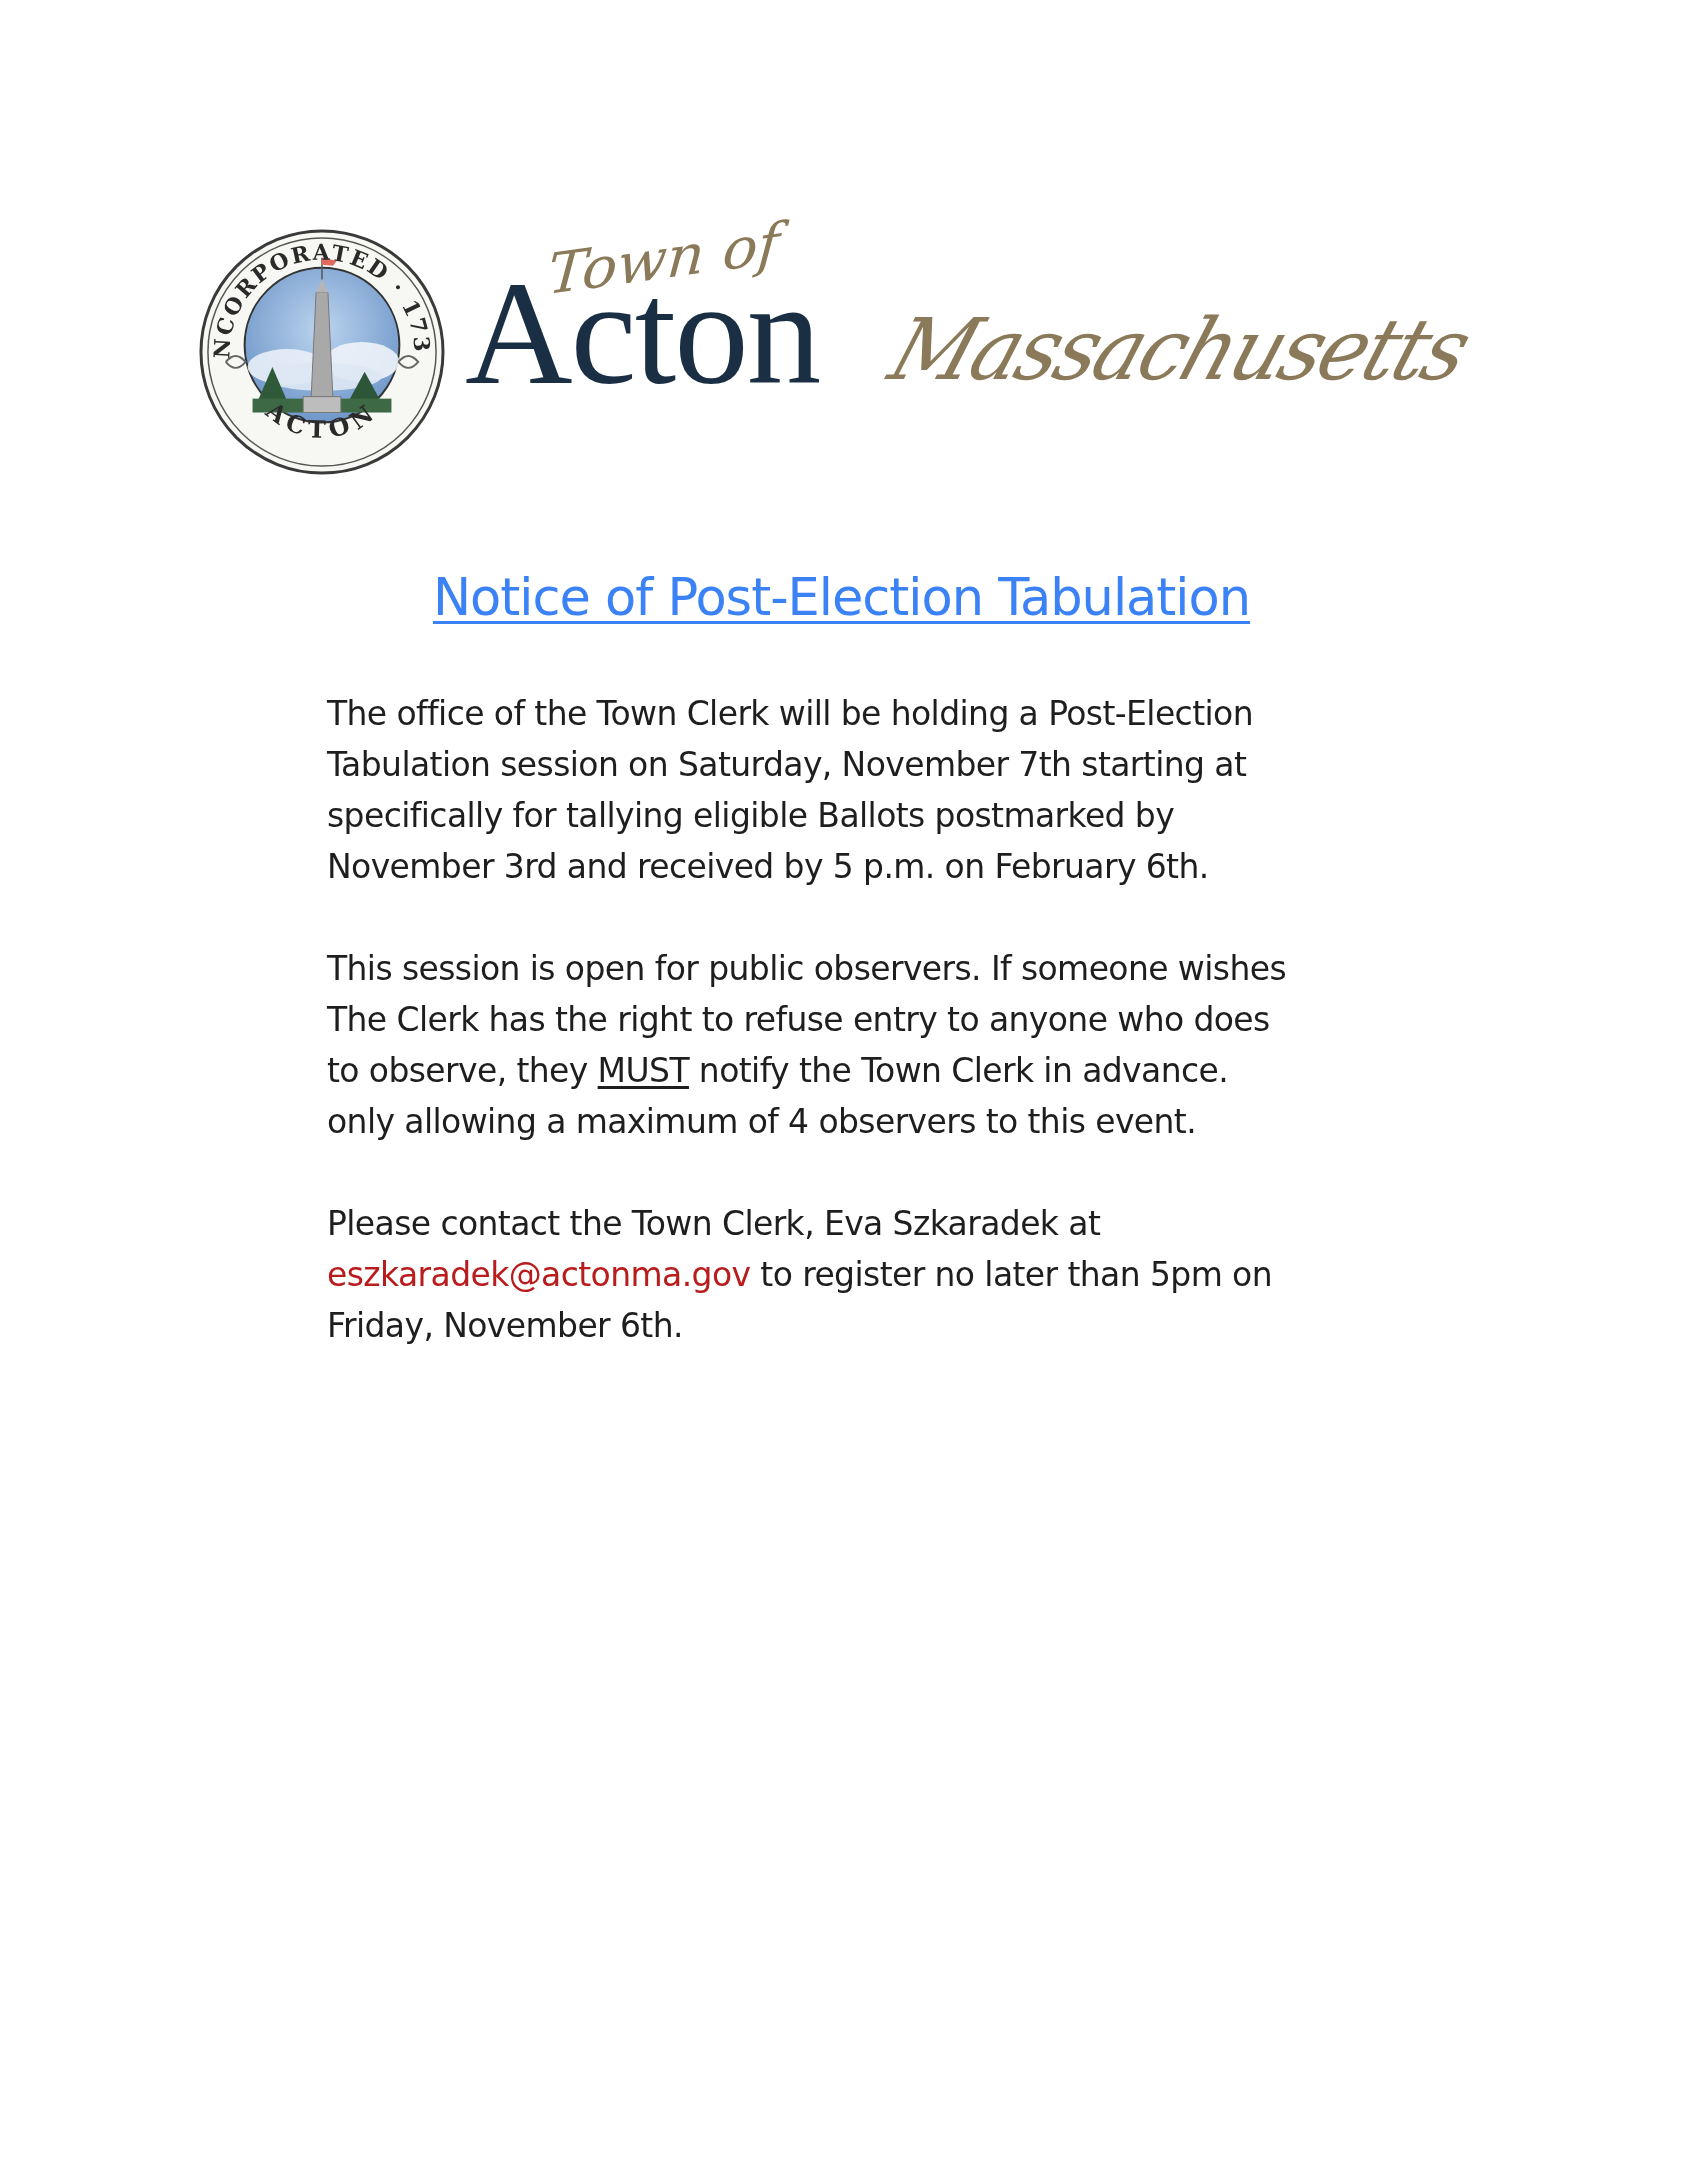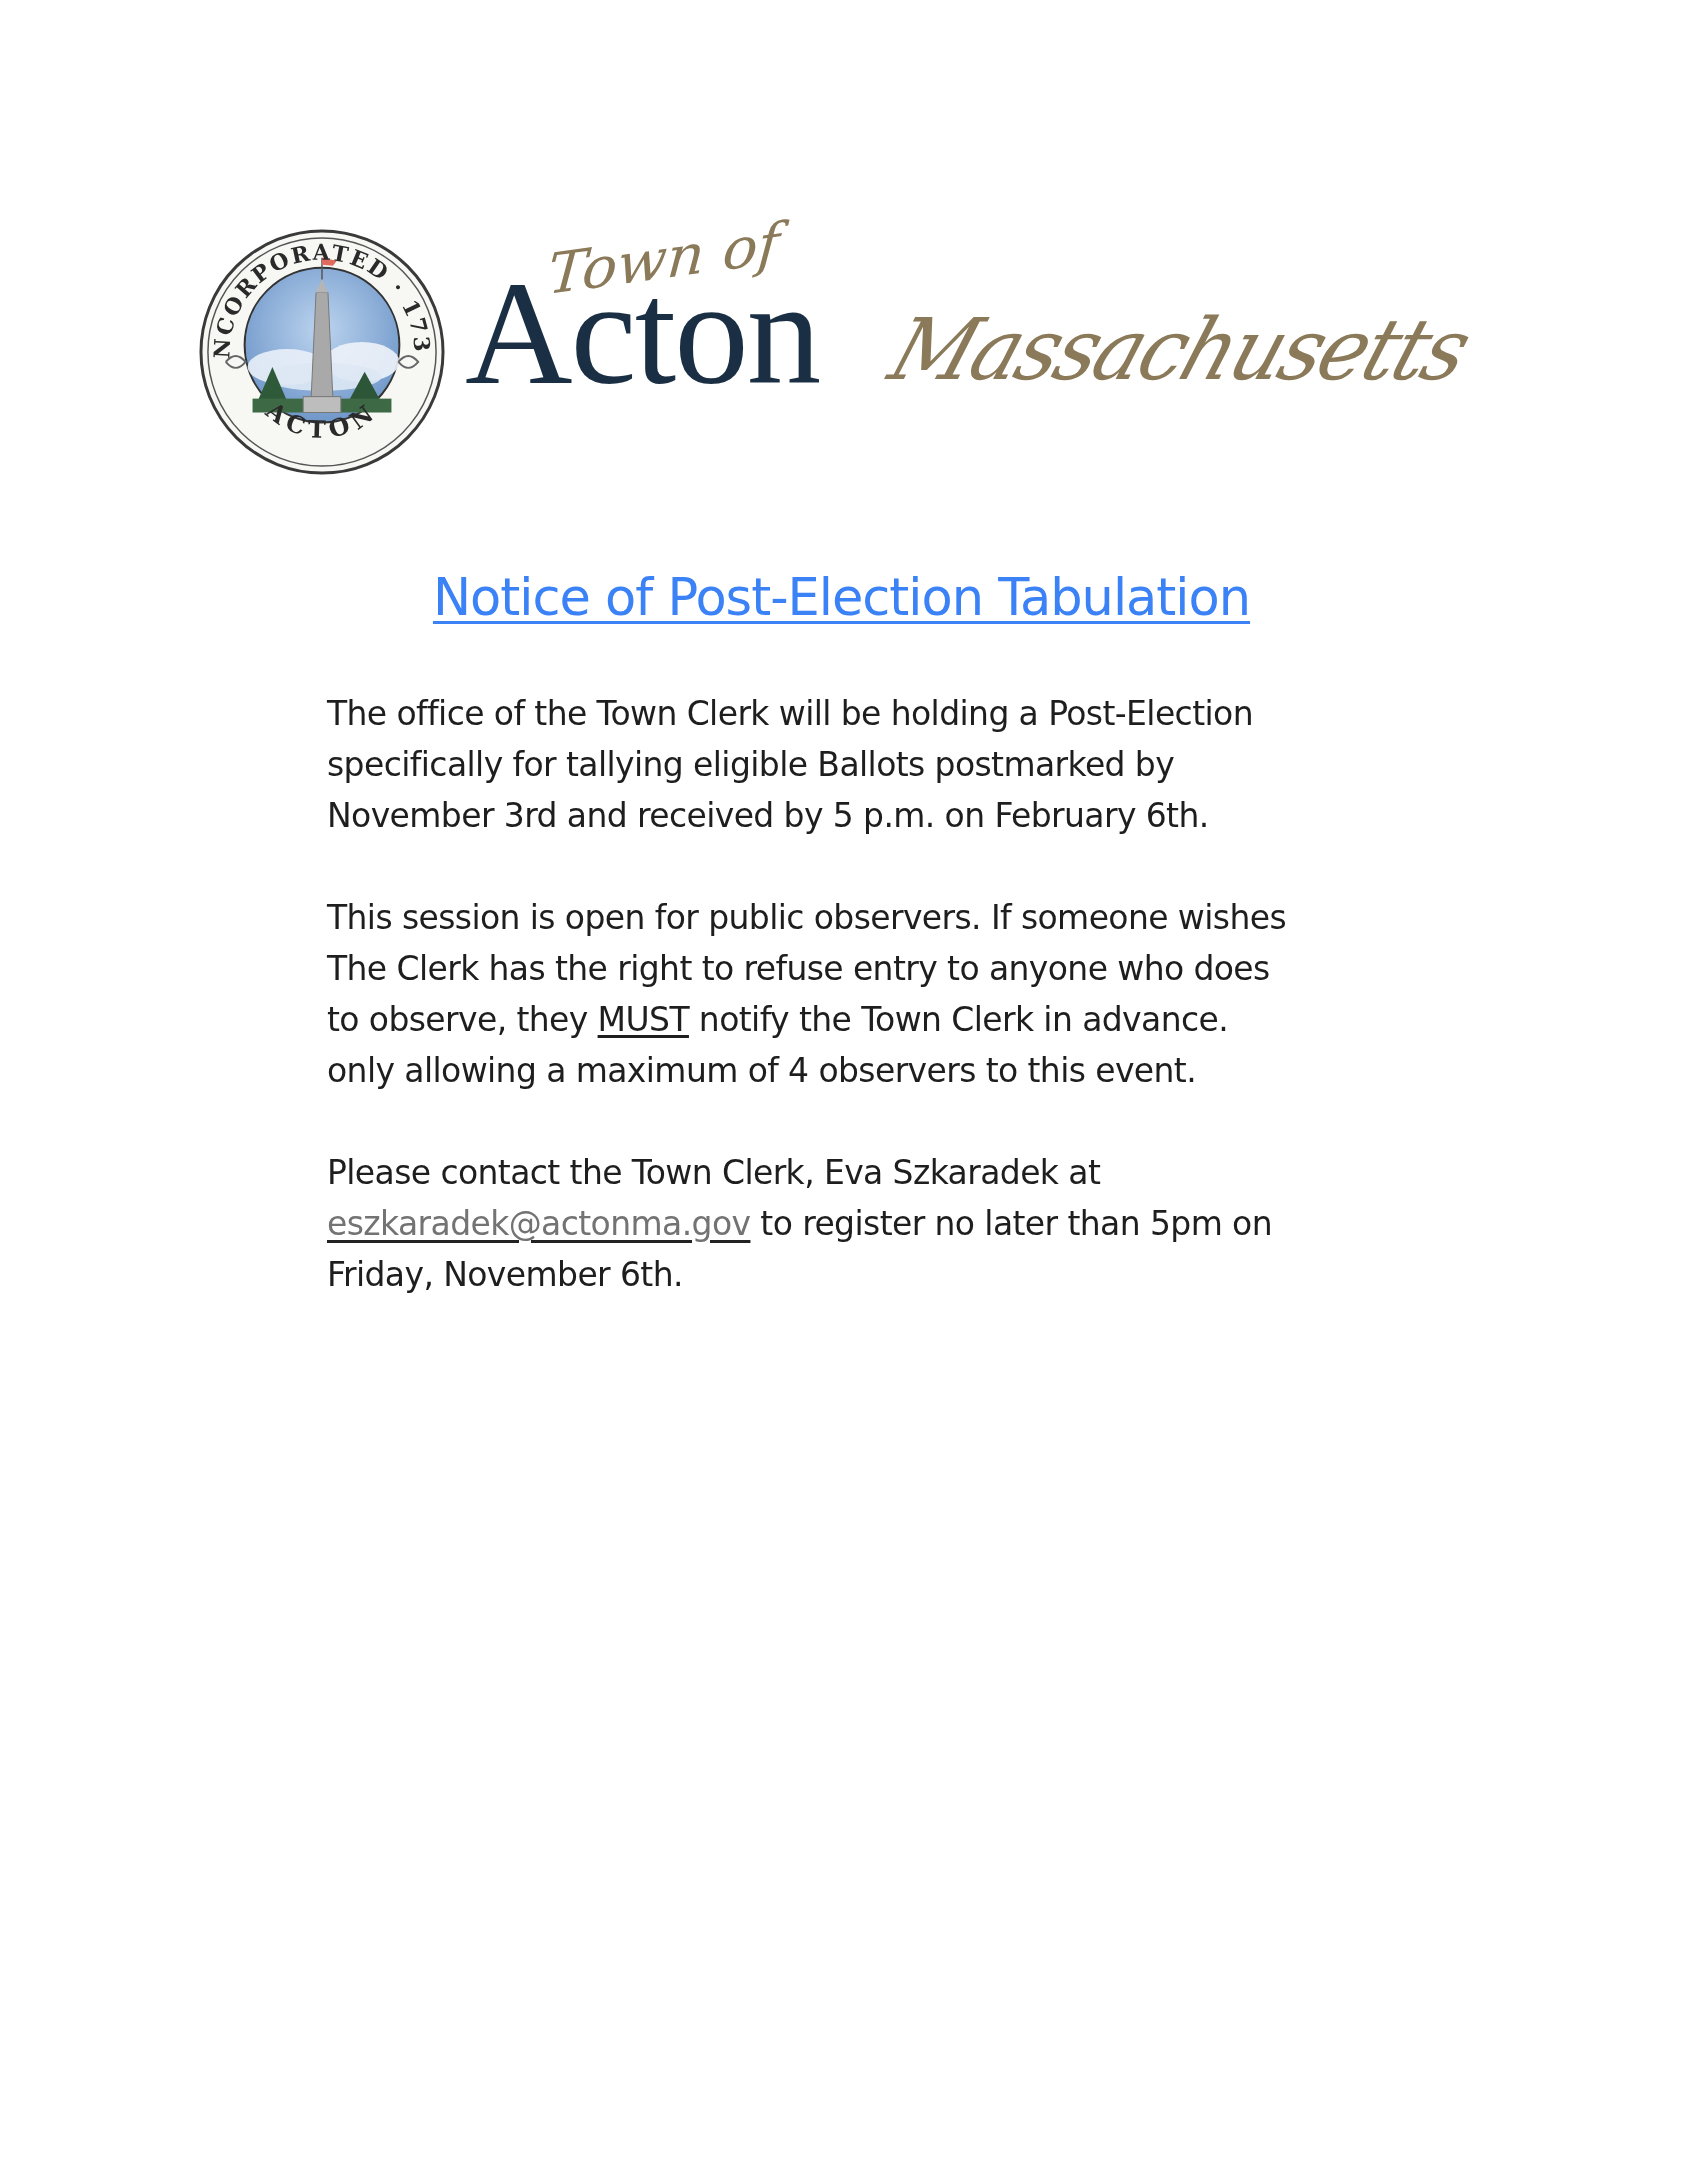--- a/index.html
+++ b/index.html
@@ -16,21 +16,21 @@
 
     
     .title { position: absolute; left: 0; width: 1683px; top: 546px; text-align: center; font-family: "DejaVu Sans", "Liberation Sans", sans-serif; font-size: 51px; line-height: 63px; color: #3b82f6; margin-top: 20px; }
     .title span { text-decoration: underline; text-decoration-thickness: 3px; text-underline-offset: 6px; letter-spacing: -1px; }
 
     
     .body { position: absolute; left: 327px; top: 688px; width: 1049px; font-family: "DejaVu Sans", "Liberation Sans", sans-serif; font-size: 33px; line-height: 51px; color: #1e1e1e; letter-spacing: -0.6px; }
     .para { margin: 0 0 51px 0; }
     .line { display: block; white-space: nowrap; }
     .u { text-decoration: underline; text-underline-offset: 4px; }
-    .link { color: #737373; text-decoration: underline; text-underline-offset: 5px; text-decoration-color: #222; cursor: pointer; }
+    .link { color: #b91c1c; text-underline-offset: 5px; text-decoration-color: #222; cursor: pointer; }
   </style>
 </head>
 <body>
 
 <div class="page">
 
   <div class="logo">
     <svg class="seal" viewBox="0 0 250 250" xmlns="http://www.w3.org/2000/svg">
       <defs>
         <radialGradient id="sky" cx="50%" cy="40%" r="60%">
@@ -75,20 +75,21 @@
     </div>
   </div>
 
   <div class="title">
     <span>Notice of Post-Election Tabulation</span>
   </div>
 
   <div class="body">
     <p class="para">
       <span class="line">The office of the Town Clerk will be holding a Post-Election</span>
+      <span class="line">Tabulation session on Saturday, November 7th starting at</span>
       <span class="line">specifically for tallying eligible Ballots postmarked by</span>
       <span class="line">November 3rd and received by 5 p.m. on February  6th.</span>
     </p>
 
     <p class="para">
       <span class="line">This session is open for public observers. If someone wishes</span>
       <span class="line">The Clerk has the right to refuse entry to anyone who does</span>
       <span class="line"><span>to observe, they </span><span class="u">MUST</span><span> notify the Town Clerk in advance.</span></span>
       <span class="line">only allowing a maximum of 4 observers to this event.</span>
     </p>

